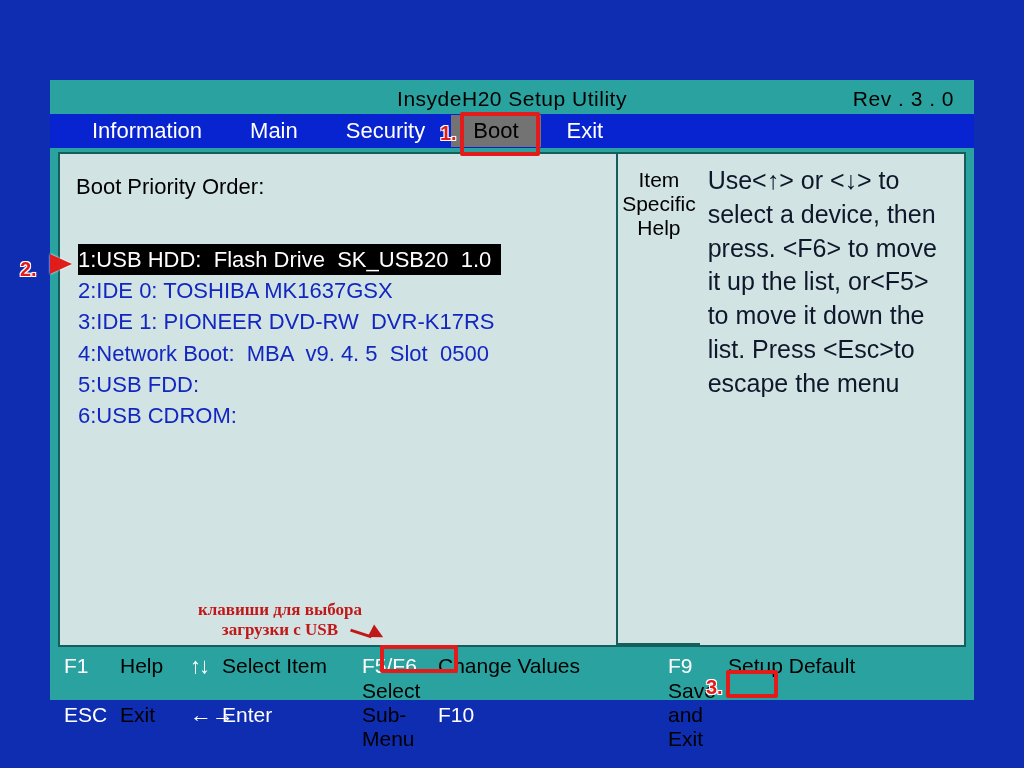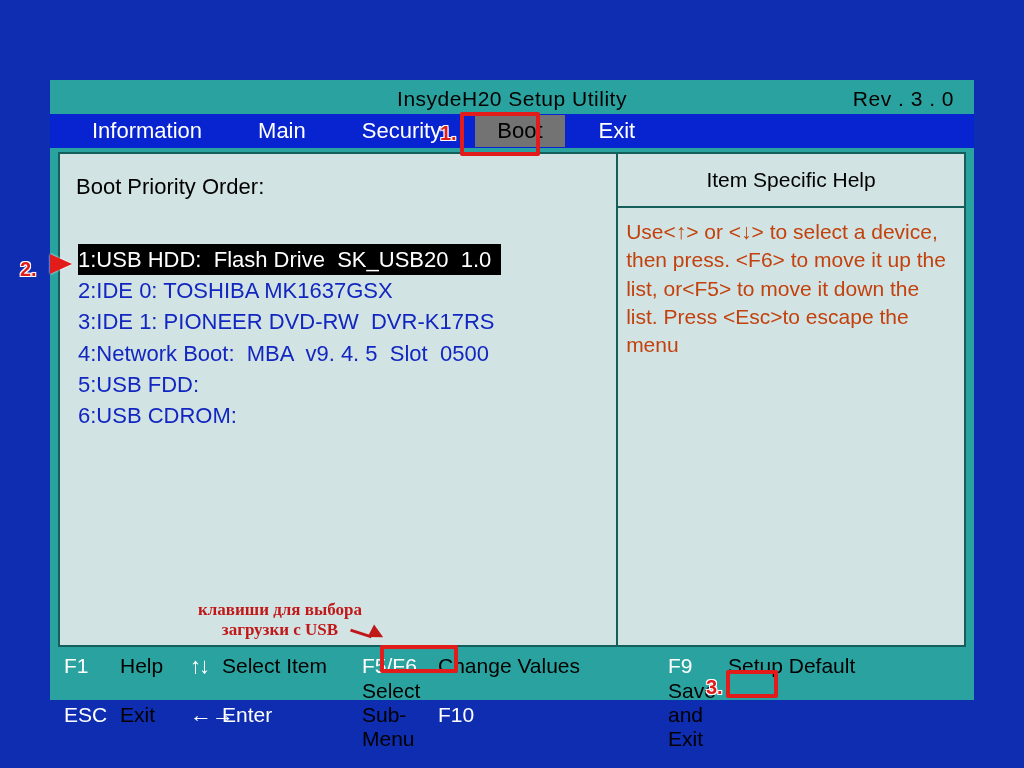--- a/index.html
+++ b/index.html
@@ -27,21 +27,21 @@
     padding: 4px 10px 0 10px;
   }
   .title-center { position: absolute; left: 0; right: 0; text-align: center; }
   .title-rev { position: absolute; right: 20px; margin-left: 13px; }
   .tab-bar {
     background: #0724d0;
     height: 34px;
     display: flex;
     align-items: center;
     padding-left: 20px;
-    gap: 12px;
+    gap: 4px;
   }
   .tab {
     color: #fff;
     font-size: 22px;
     padding: 3px 22px;
     white-space: nowrap;
     cursor: pointer;
   }
   .tab.active {
     background: #737373;
@@ -55,33 +55,33 @@
     display: flex;
   }
   .left-pane {
     flex: 1.55;
     border-right: 2px solid #145e5c;
     padding: 14px 10px;
   }
   .right-pane {
     flex: 1;
     display: flex;
-    flex-direction: column;
+    flex-direction: row;
   }
   .help-header {
     border-bottom: 2px solid #145e5c;
     text-align: center;
     color: #000;
     font-size: 21px;
     padding: 14px 4px;
   }
   .help-body {
     padding: 10px 8px;
-    color: #c2410c;
-    font-size: 21px;
+    color: #0f172a;
+    font-size: 25px;
     line-height: 1.35;
   }
   .section-title {
     color: #000;
     font-size: 22px;
     margin: 6px 0 18px 6px;
   }
   .boot-list { margin-left: 8px; margin-top: 44px; }
   .boot-item {
     color: #1226c0;

